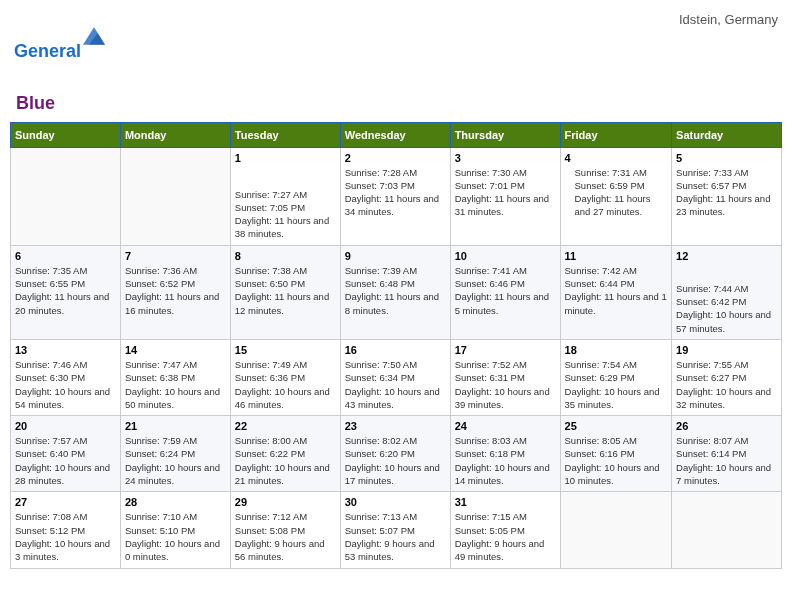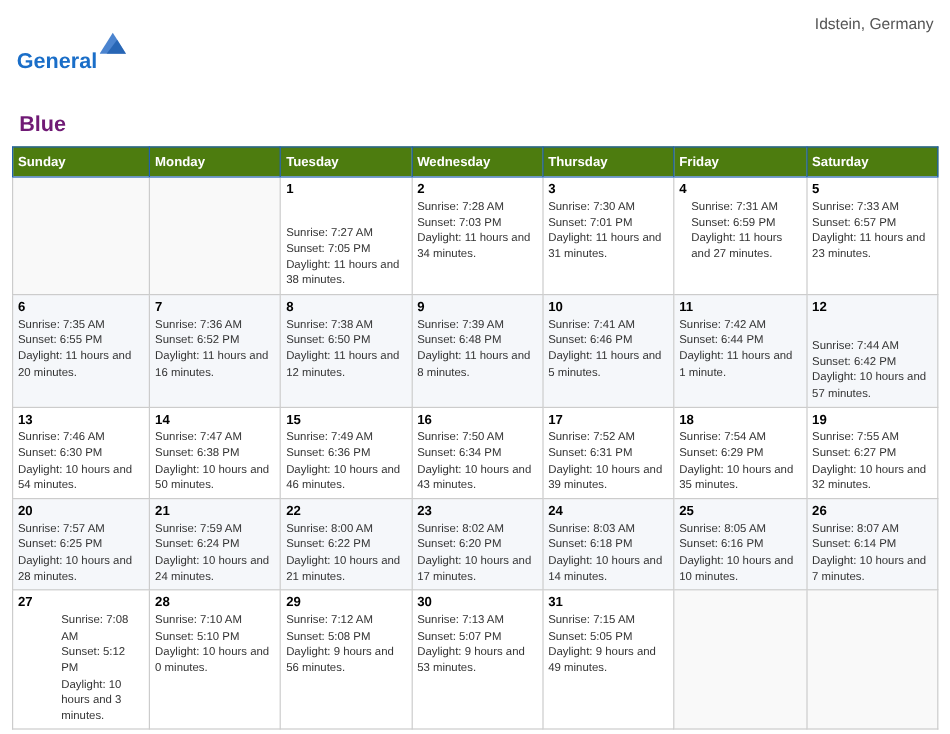--- a/index.html
+++ b/index.html
@@ -246,21 +246,21 @@
           <span class="day-number">19</span>
           <div class="day-info" style="white-space: pre-line;">Sunrise: 7:55 AM
 Sunset: 6:27 PM
 Daylight: 10 hours and 32 minutes.</div>
         </td>
       </tr>
       <tr>
         <td>
           <span class="day-number">20</span>
           <div class="day-info" style="white-space: pre-line;">Sunrise: 7:57 AM
-Sunset: 6:25 PM
+Sunset: 6:40 PM
 Daylight: 10 hours and 28 minutes.</div>
         </td>
         <td>
           <span class="day-number">21</span>
           <div class="day-info" style="white-space: pre-line;">Sunrise: 7:59 AM
 Sunset: 6:24 PM
 Daylight: 10 hours and 24 minutes.</div>
         </td>
         <td>
           <span class="day-number">22</span>
@@ -289,21 +289,21 @@
         <td>
           <span class="day-number">26</span>
           <div class="day-info" style="white-space: pre-line;">Sunrise: 8:07 AM
 Sunset: 6:14 PM
 Daylight: 10 hours and 7 minutes.</div>
         </td>
       </tr>
       <tr>
         <td>
           <span class="day-number">27</span>
-          <div class="day-info" style="white-space: pre-line; margin-left: 36px;">Sunrise: 7:08 AM
+          <div class="day-info" style="white-space: pre-line;">Sunrise: 7:08 AM
 Sunset: 5:12 PM
 Daylight: 10 hours and 3 minutes.</div>
         </td>
         <td>
           <span class="day-number">28</span>
           <div class="day-info" style="white-space: pre-line;">Sunrise: 7:10 AM
 Sunset: 5:10 PM
 Daylight: 10 hours and 0 minutes.</div>
         </td>
         <td>

